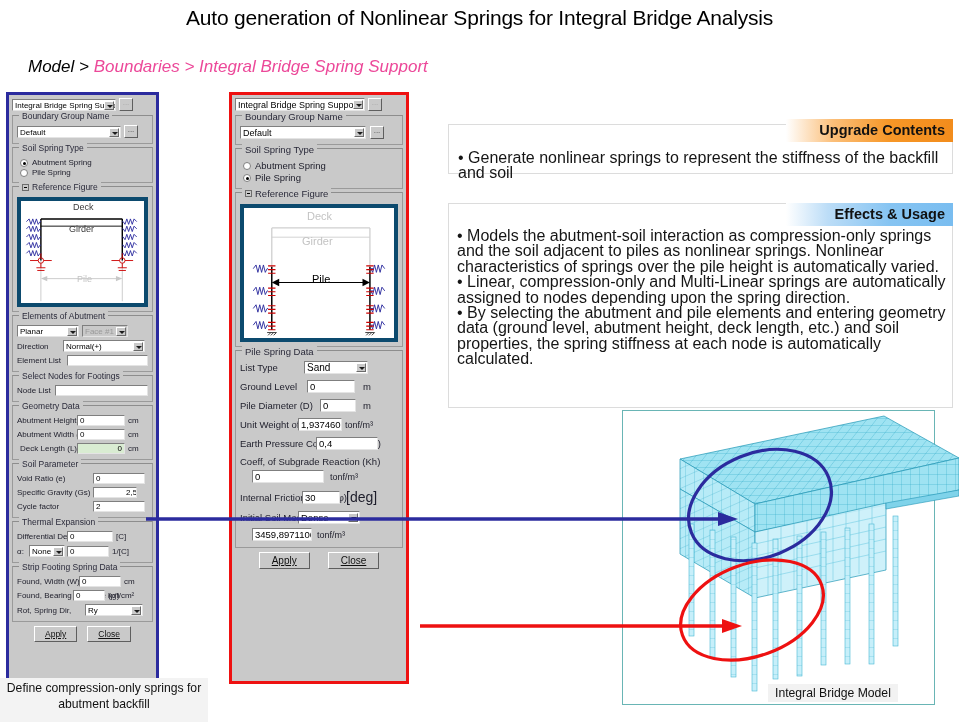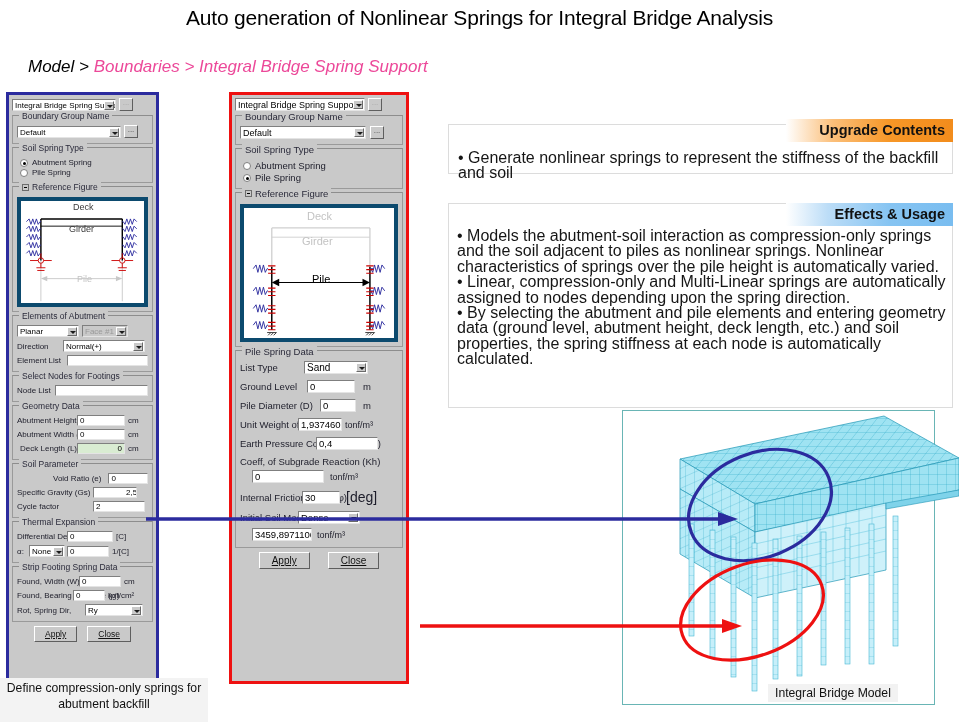--- a/index.html
+++ b/index.html
@@ -381,21 +381,21 @@
         <div class="row" style="margin-bottom:1px;text-align:right;">
           <span class="lbl" style="width:60px;">Deck Length (L)</span>
           <div class="fld green" style="width:48px;">0</div>
           <span class="units">cm</span>
         </div>
       </div>
 
       <div class="grp" style="padding-top:9px;">
         <div class="grp-title">Soil Parameter</div>
         <div class="row">
-          <span class="lbl" style="width:76px;margin-left:36px;">Void Ratio (e)</span>
+          <span class="lbl" style="width:76px;">Void Ratio (e)</span>
           <div class="fld" style="width:52px;">0</div>
         </div>
         <div class="row">
           <span class="lbl" style="width:76px;">Specific Gravity (Gs)</span>
           <div class="fld" style="width:44px;padding-left:32px;">2,55</div>
         </div>
         <div class="row" style="margin-bottom:1px;">
           <span class="lbl" style="width:76px;">Cycle factor</span>
           <div class="fld" style="width:52px;">2</div>
         </div>

